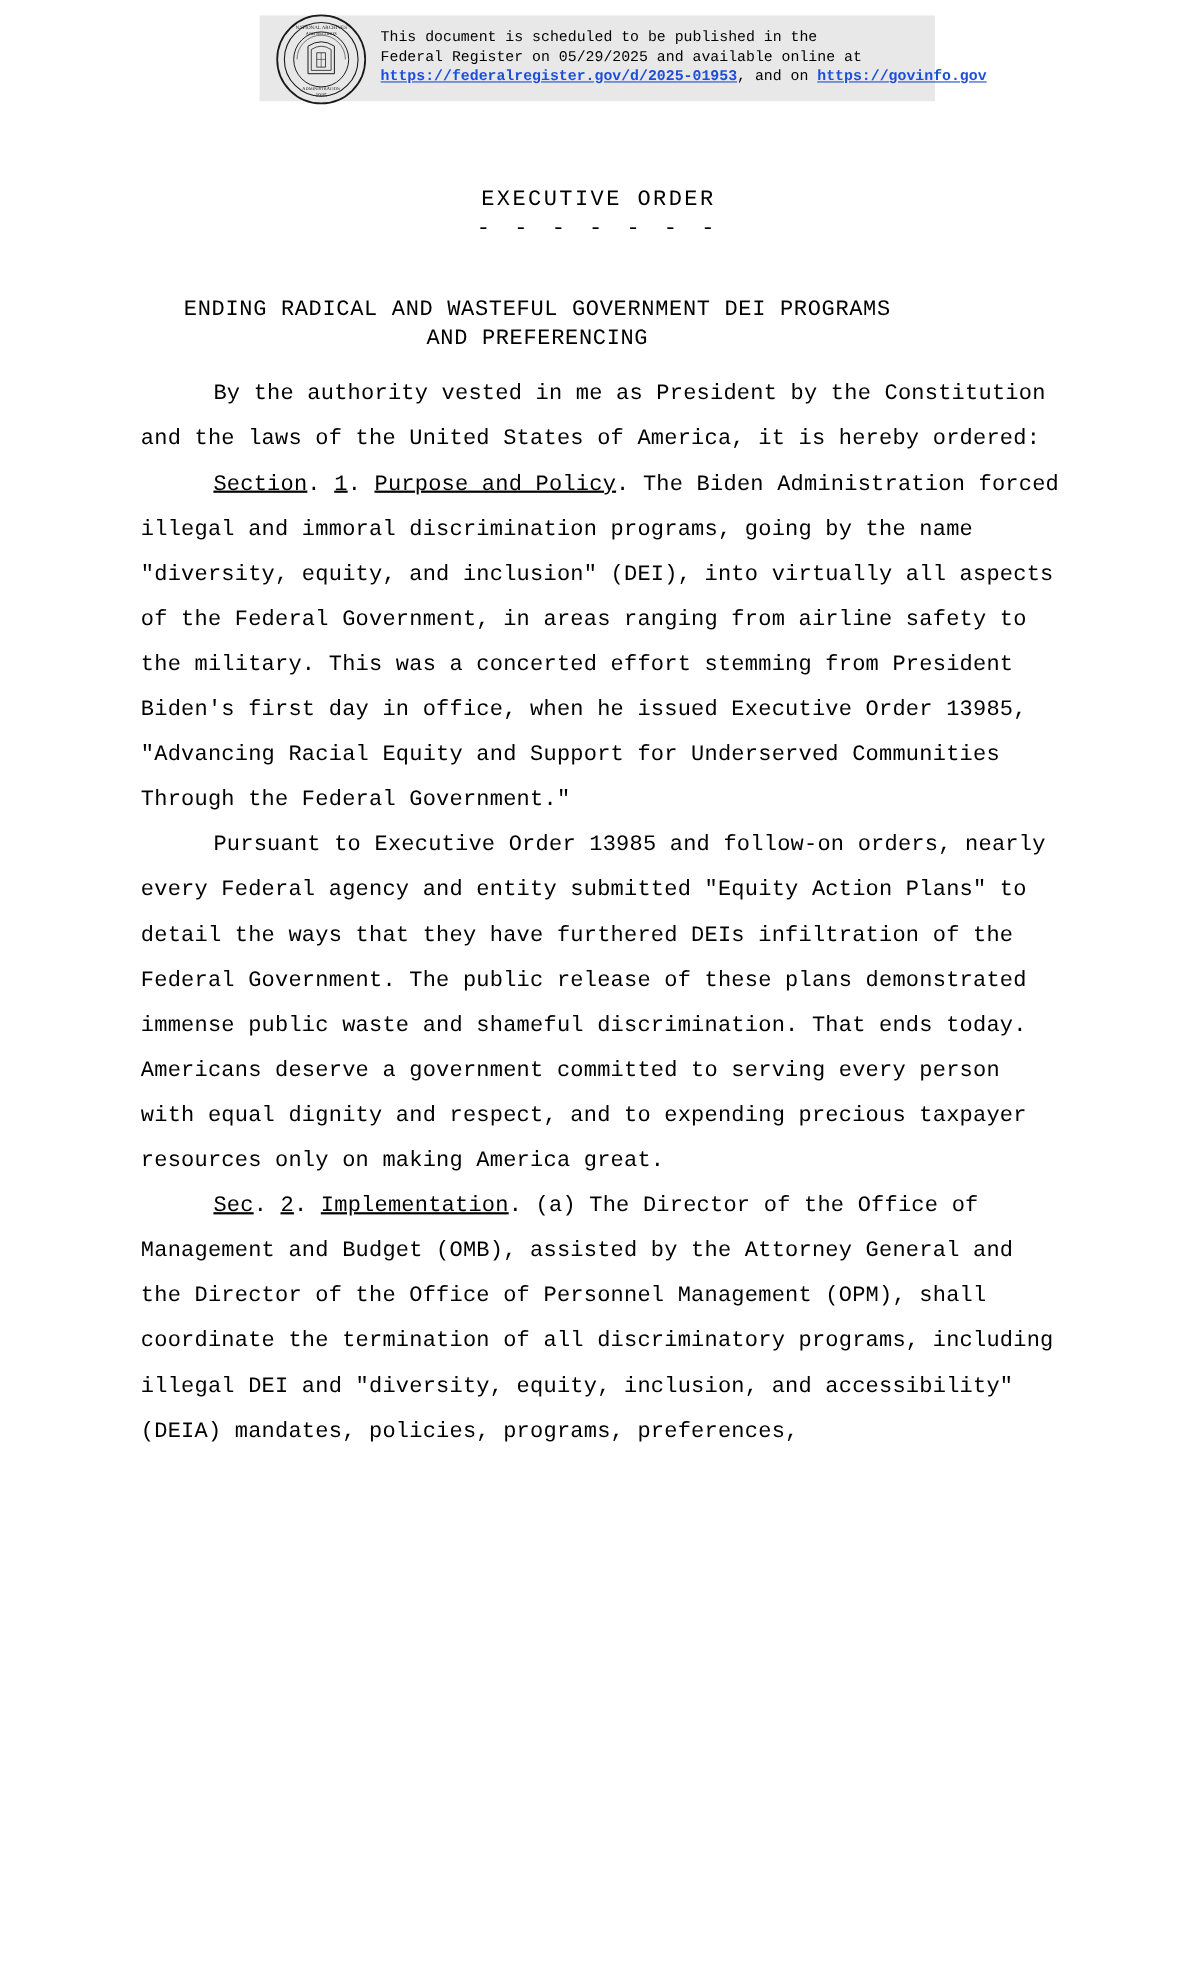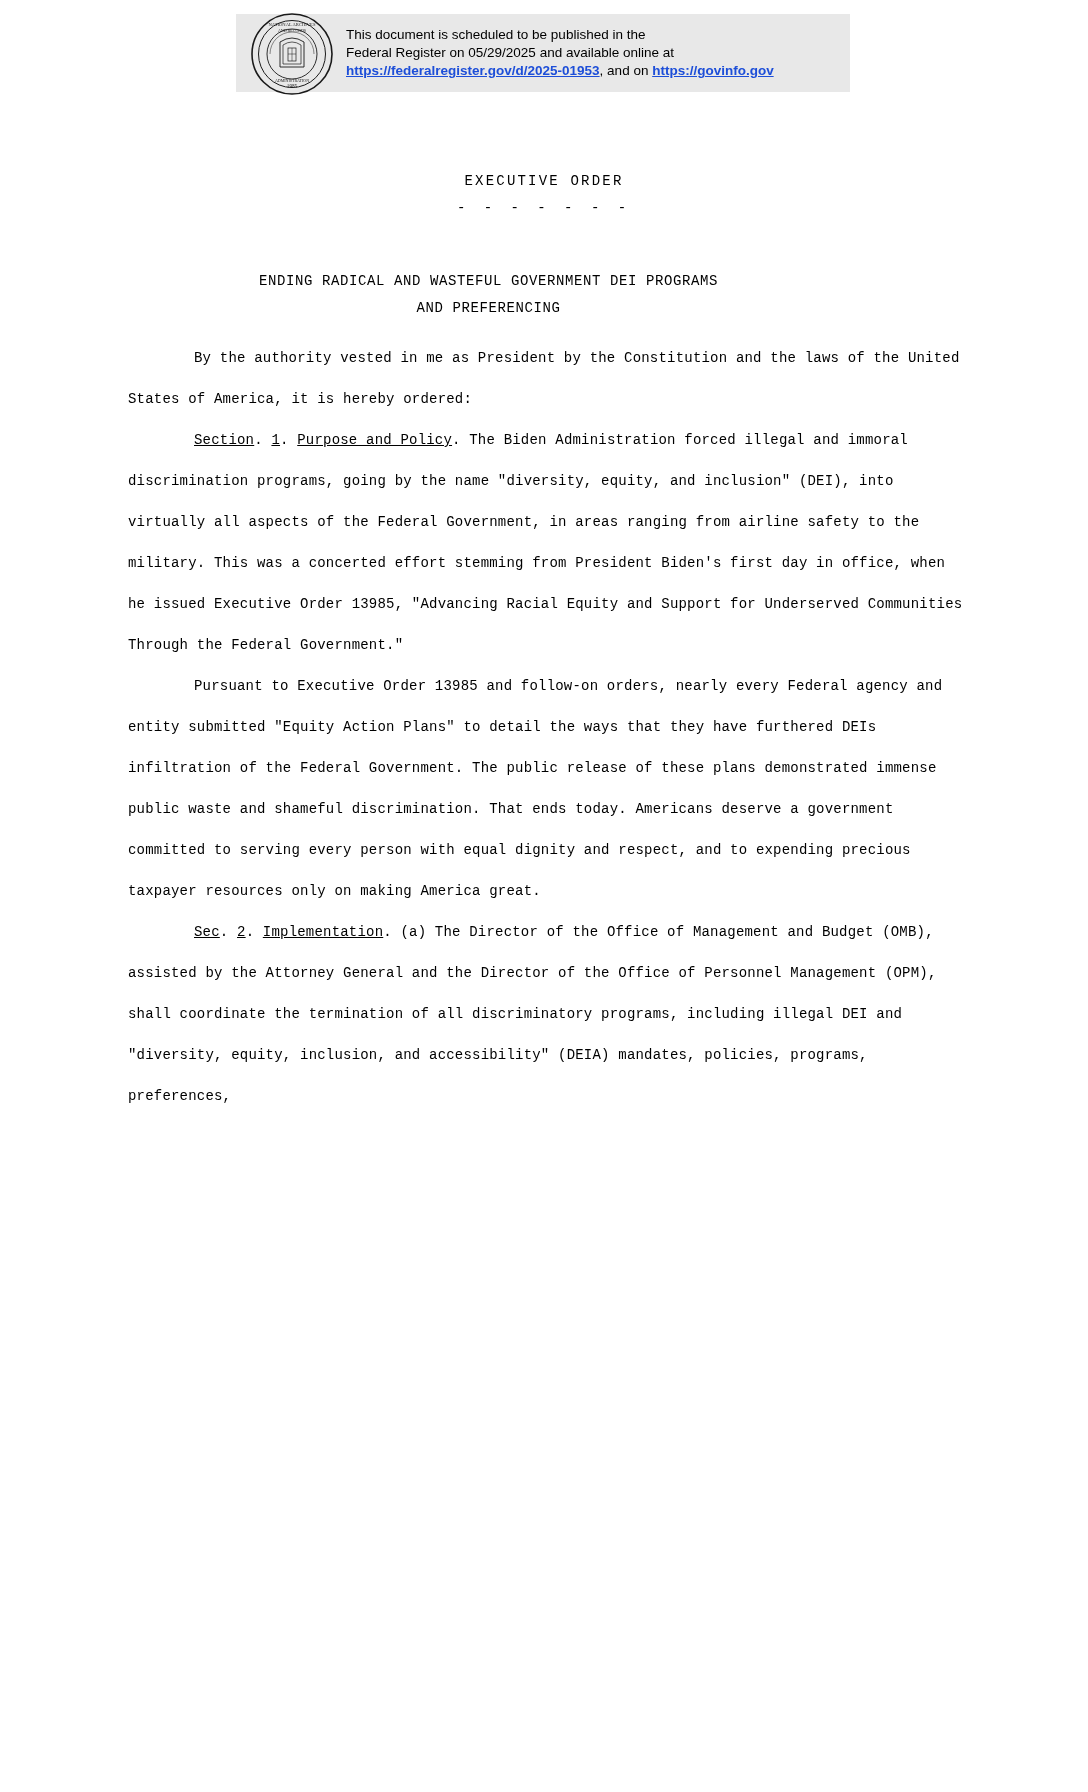--- a/index.html
+++ b/index.html
@@ -38,37 +38,37 @@
     margin-top: 2px;
   }
   .seal svg { display: block; }
   .fr-text {
     font-family: "Liberation Sans", sans-serif;
     font-size: 13.5px;
     line-height: 18px;
     color: #000;
     margin-left: 12px;
   }
-  .fr-text .line { white-space: nowrap; }
+  .fr-text .line { white-space: nowrap; font-family: Liberation Mono, monospace; }
   .fr-link {
     font-weight: bold;
     text-decoration: underline;
     color: #1d4ed8;
   }
 
   
   .doc {
     position: absolute;
     left: 0;
     top: 0;
     width: 1088px;
   }
   .mono {
     font-family: "Liberation Mono", monospace;
-    font-size: 14px;
+    font-size: 20px;
     letter-spacing: 0.2px;
   }
   .title-block {
     position: absolute;
     top: 168px;
     left: 0;
     width: 1088px;
     text-align: center;
     line-height: 27px;
   }

